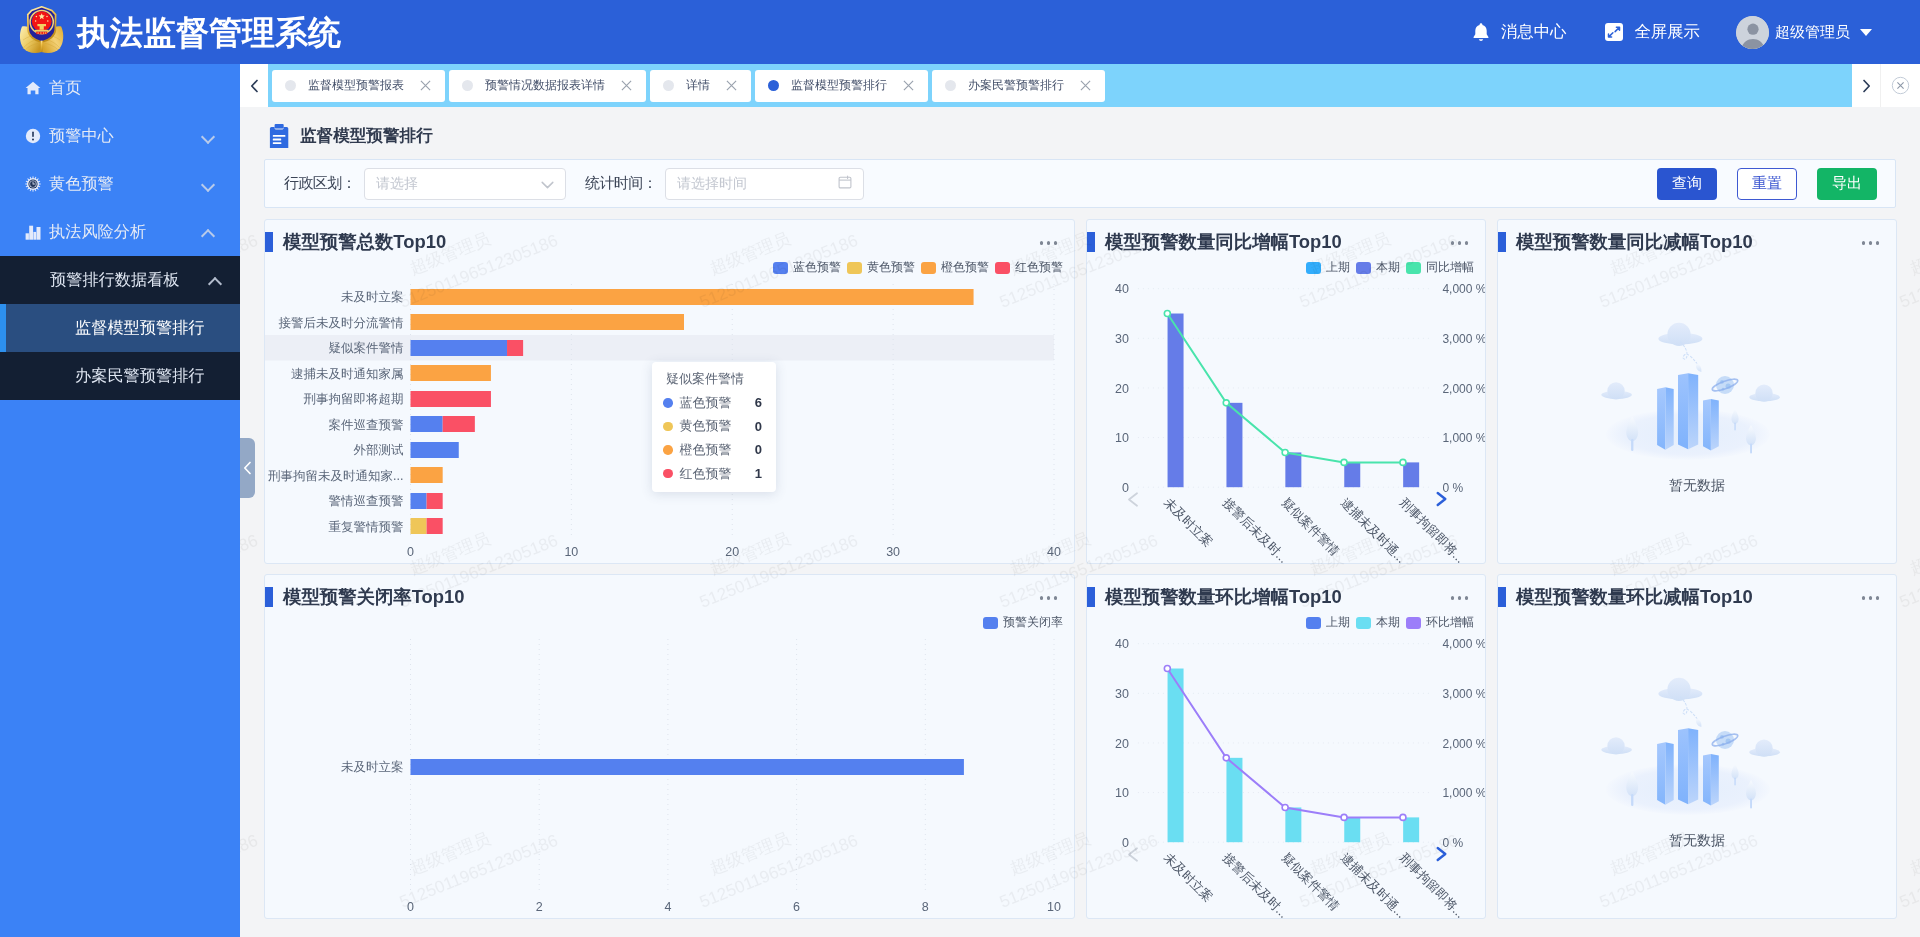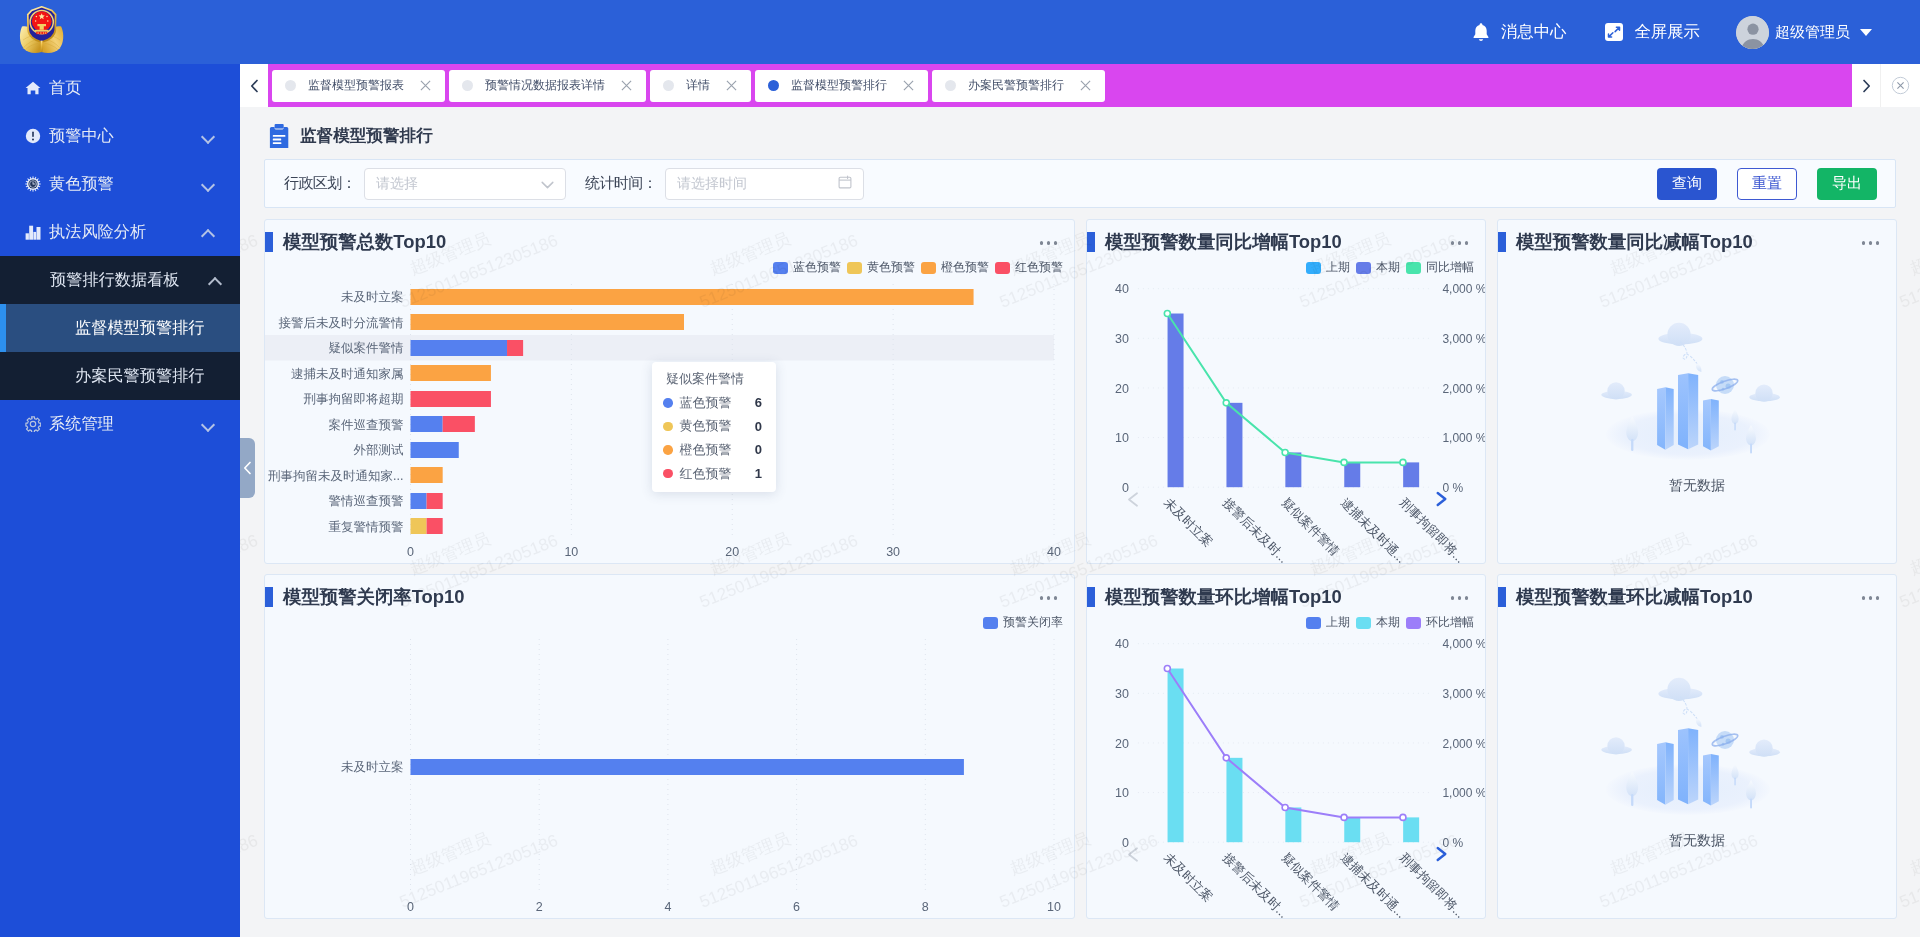--- a/index.html
+++ b/index.html
@@ -13,21 +13,21 @@
 .brand-logo{width:52px;height:52px;flex:0 0 52px;display:block}
 .brand-title{color:#fff;font-size:33px;font-weight:700;letter-spacing:0px;margin-left:9px;line-height:1}
 .top-right{margin-left:auto;display:flex;align-items:center;padding-right:48px;color:#fff}
 .top-item{display:flex;align-items:center;margin-left:38px;font-size:16.4px;cursor:pointer}
 .top-item .ti-ico{margin-right:10px;display:flex;align-items:center}
 .top-item:nth-child(3){margin-left:36px}
 .avatar{width:33px;height:33px;border-radius:50%;background:#c8cdd6;margin-right:6px;overflow:hidden;display:block}
 .caret{margin-left:10px;display:inline-block;width:0;height:0;border-left:6px solid transparent;border-right:6px solid transparent;border-top:7px solid #fff}
 
 
-.sidebar{position:absolute;left:0;top:64px;width:240px;height:873px;background:#1d4ed8;z-index:20}
+.sidebar{position:absolute;left:0;top:64px;width:240px;height:873px;background:#3b82f6;z-index:20}
 .menu-item{height:48px;display:flex;align-items:center;padding:0 25px 0 25px;color:#e6ebf5;font-size:16.2px;cursor:pointer;position:relative}
 .menu-item .mi-ico{width:16px;height:16px;display:flex;align-items:center;justify-content:center;margin-right:8px}
 .menu-item .mi-label{flex:1}
 .chev{width:14px;height:14px;position:relative;opacity:.85}
 .chev:before{content:"";position:absolute;left:2px;top:3px;width:8px;height:8px;border-right:2px solid #cfd8e8;border-bottom:2px solid #cfd8e8;transform:rotate(45deg)}
 .chev.up:before{top:6px;transform:rotate(-135deg)}
 .submenu{background:#131f33}
 .sub-item{height:48px;display:flex;align-items:center;padding-left:50px;color:#dfe6f2;font-size:16.2px;cursor:pointer}
 .sub-item .si-label{flex:1}
 .sub-sub{background:#131f33}
@@ -35,21 +35,21 @@
 .leaf-item.active{background:#2a4e80;color:#fff}
 .leaf-item.active:before{content:"";position:absolute;left:0;top:0;width:6px;height:100%;background:#2d90ee}
 
 
 .collapse-handle{position:absolute;left:240px;top:438px;width:15px;height:60px;background:#93a8c6;border-radius:0 6px 6px 0;display:flex;align-items:center;justify-content:center;z-index:25;cursor:pointer}
 
 
 .main{position:absolute;left:240px;top:64px;width:1680px;height:873px;background:#f3f4f6}
 
 
-.tabsbar{height:43px;background:#d946ef;display:flex;align-items:flex-start;position:relative}
+.tabsbar{height:43px;background:#7dd3fc;display:flex;align-items:flex-start;position:relative}
 .tab-nav{width:28px;height:43px;background:#fff;display:flex;align-items:center;justify-content:center;flex:0 0 28px;cursor:pointer}
 .tab-nav.right{margin-left:auto}
 .tabs-wrap{display:flex;align-items:center;height:43px;padding-left:4px;overflow:hidden;flex:1}
 .tab{height:32px;background:#fff;border-radius:3px;display:flex;align-items:center;padding:0 14px 0 13px;margin-right:4px;font-size:12px;color:#44506a;white-space:nowrap;cursor:pointer}
 .tab .dot{width:11px;height:11px;border-radius:50%;background:#e4e7ed;margin-right:12px;flex:0 0 11px}
 .tab.active .dot{background:#2b60d8}
 .tab .tab-x{margin-left:16px;color:#9aa2ae;line-height:1;display:flex;align-items:center}
 .tab-close-all{width:40px;height:43px;background:#fff;display:flex;align-items:center;justify-content:center;flex:0 0 40px;cursor:pointer;border-left:1px solid #f0f0f0}
 
 
@@ -153,20 +153,21 @@
               <rect x="21.5" y="30.8" width="1.3" height="1.3"></rect>
               <rect x="24.2" y="30.8" width="1.3" height="1.3"></rect>
               <rect x="26.9" y="30.8" width="1.3" height="1.3"></rect>
               <rect x="29" y="30.8" width="1.3" height="1.3"></rect>
             </g>
 
         <path d="M24.8 39 h1.8 v11.5 h-1.8 z" fill="url(#gGold)"></path>
         </g>
       </svg>
     </span>
+    <span class="brand-title">执法监督管理系统</span>
   </div>
   <div class="top-right">
     <div class="top-item">
       <span class="ti-ico">
         <svg width="20" height="21" viewBox="0 0 20 21">
             <path d="M10 1.2c-.8 0-1.4.6-1.4 1.4v.5C5.9 3.7 4.3 5.9 4.3 8.7v3.6L2.6 15c-.3.5.1 1.1.7 1.1h13.4c.6 0 1-.6.7-1.1l-1.7-2.7V8.7c0-2.8-1.6-5-4.3-5.6v-.5c0-.8-.6-1.4-1.4-1.4z" fill="#fff"></path>
             <path d="M7.8 17.3a2.3 2.3 0 004.4 0z" fill="#fff"></path>
           </svg>
       </span>
       <span>消息中心</span>
@@ -251,30 +252,20 @@
       <span class="chev up" style="margin-right:18px"></span>
     </div>
     <div class="sub-sub">
       <div class="leaf-item active">
         <span>监督模型预警排行</span>
       </div>
       <div class="leaf-item">
         <span>办案民警预警排行</span>
       </div>
     </div>
-  </div>
-  <div class="menu-item">
-    <span class="mi-ico">
-      <svg width="16" height="16" viewBox="0 0 16 16">
-          <path d="M6.5 0.9h3v1.7l1.7 .7 1.2-1.2 2.1 2.1-1.2 1.2 .7 1.7h1.7v3h-1.7l-.7 1.7 1.2 1.2-2.1 2.1-1.2-1.2-1.7 .7v1.7h-3v-1.7l-1.7-.7-1.2 1.2-2.1-2.1 1.2-1.2-.7-1.7H0.9v-3h1.7l.7-1.7L2.1 4.2l2.1-2.1 1.2 1.2 1.7-.7z" fill="none" stroke="#b9c5de" stroke-width="1.15" stroke-linejoin="round"></path>
-          <circle cx="8" cy="8" r="2.7" fill="none" stroke="#b9c5de" stroke-width="1.15"></circle>
-        </svg>
-    </span>
-    <span class="mi-label">系统管理</span>
-    <span class="chev"></span>
   </div>
 </div>
 <div class="collapse-handle">
   <svg width="9" height="14" viewBox="0 0 9 14">
       <path d="M7 1.5 1.8 7 7 12.5" stroke="#fff" stroke-width="1.7" fill="none" stroke-linecap="round" stroke-linejoin="round"></path>
     </svg>
 </div>
 
 <div class="main">
   <div class="tabsbar">

